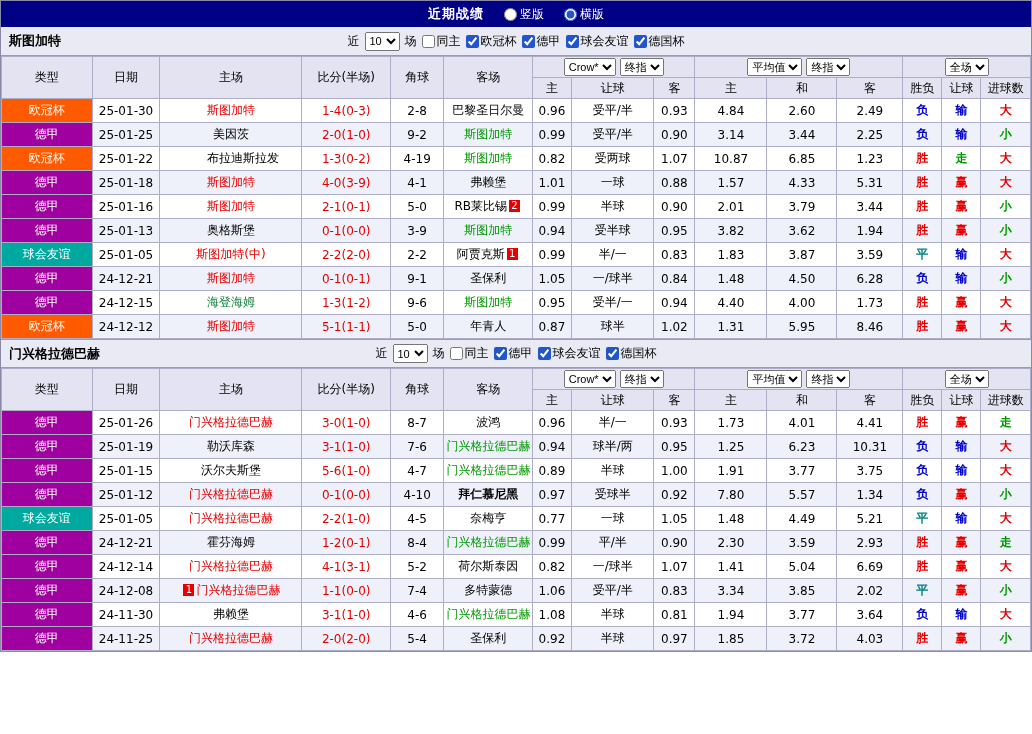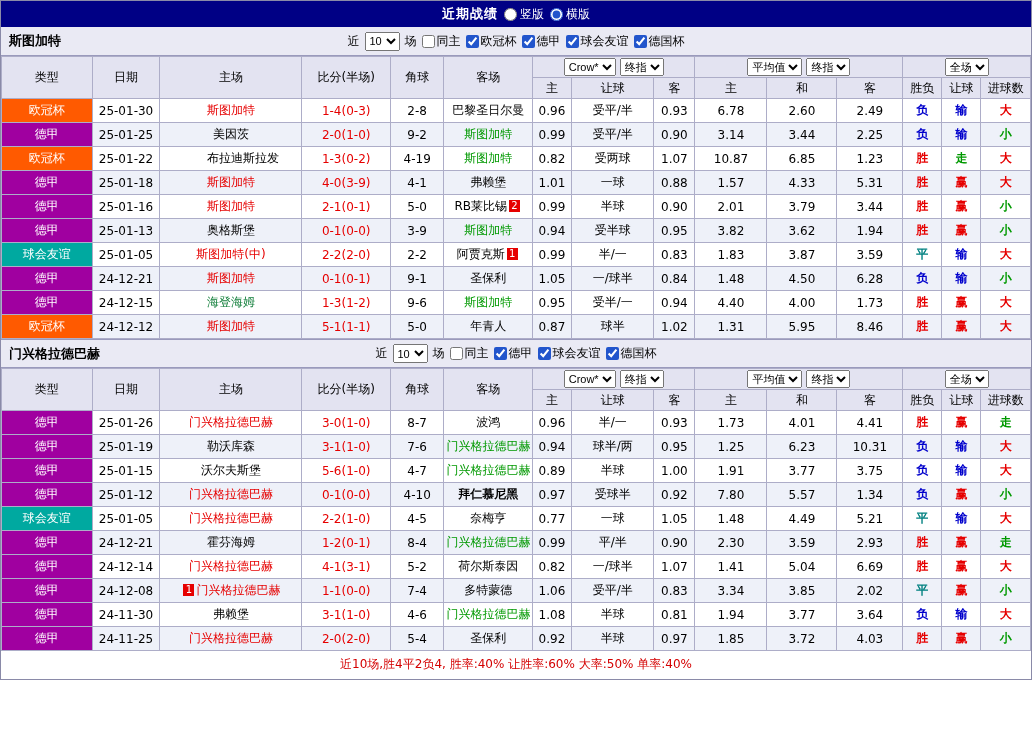--- a/index.html
+++ b/index.html
@@ -1,20 +1,20 @@
 <!DOCTYPE html>
 <html><head>
 <meta charset="utf-8">
 <style>
   * { box-sizing: border-box; }
   html, body { margin: 0; padding: 0; background: #fff; }
   body { font-family: "DejaVu Sans", "Liberation Sans", sans-serif; font-size: 12px; color: #000; }
   .page { width: 1032px; margin: 0 auto; border: 1px solid #8a8aa8; background: #fff; }
 
-  .topbar { background: #000085; height: 26px; display: flex; align-items: center; justify-content: center; gap: 6px; color: #fff; }
+  .topbar { background: #000085; height: 26px; display: flex; align-items: center; justify-content: center; gap: 20px; color: #fff; }
   .topbar .title { font-weight: bold; font-size: 13px; letter-spacing: 1px; }
   .radio-label { display: inline-flex; align-items: center; gap: 3px; cursor: pointer; }
   input[type="radio"], input[type="checkbox"] { width: 13px; height: 13px; margin: 0; accent-color: #2255cc; }
 
   .secbar { position: relative; background: #EAEAF4; height: 29px; display: flex; align-items: center; border-top: 1px solid #9a9abc; border-bottom: 1px solid #9a9abc; }
   .secbar:first-child, .topbar + #sections .secbar:first-child { border-top: none; }
   .secbar .team { position: absolute; left: 8px; font-weight: bold; font-size: 13px; }
   .filters { margin: 0 auto; display: flex; align-items: center; gap: 5px; }
   .filters select { font-size: 11px; height: 19px; }
   .filters label { display: inline-flex; align-items: center; gap: 2px; cursor: pointer; }
@@ -122,21 +122,21 @@
           <tr data-name="match-row">
             <td class="type" data-name="competition-type" style="background: rgb(255, 90, 0);">欧冠杯</td>
             <td data-name="match-date">25-01-30</td>
             <td data-name="home-team"><span class="tname" data-name="home-team-name" style="color: rgb(230, 0, 0);">斯图加特</span></td>
             <td class="score" data-name="score">1-4(0-3)</td>
             <td data-name="corners">2-8</td>
             <td data-name="away-team"><span class="tname" data-name="away-team-name" style="color: rgb(0, 0, 0);">巴黎圣日尔曼</span></td>
             <td data-name="home-odds">0.96</td>
             <td data-name="handicap">受平/半</td>
             <td data-name="away-odds">0.93</td>
-            <td data-name="avg-home-odds">6.78</td>
+            <td data-name="avg-home-odds">4.84</td>
             <td data-name="avg-draw-odds">2.60</td>
             <td data-name="avg-away-odds">2.49</td>
             <td data-name="result-outcome" style="color: rgb(0, 0, 204);">负</td>
             <td data-name="result-handicap" style="color: rgb(0, 0, 204);">输</td>
             <td data-name="result-goals" style="color: rgb(230, 0, 0);">大</td>
           </tr>
           <tr data-name="match-row">
             <td class="type" data-name="competition-type" style="background: rgb(160, 0, 160);">德甲</td>
             <td data-name="match-date">25-01-25</td>
             <td data-name="home-team"><span class="tname" data-name="home-team-name" style="color: rgb(0, 0, 0);">美因茨</span></td>
@@ -523,15 +523,14 @@
             <td data-name="away-odds">0.97</td>
             <td data-name="avg-home-odds">1.85</td>
             <td data-name="avg-draw-odds">3.72</td>
             <td data-name="avg-away-odds">4.03</td>
             <td data-name="result-outcome" style="color: rgb(230, 0, 0);">胜</td>
             <td data-name="result-handicap" style="color: rgb(230, 0, 0);">赢</td>
             <td data-name="result-goals" style="color: rgb(0, 153, 0);">小</td>
           </tr>
         </tbody>
       </table>
-      <div class="summary" data-name="record-summary">近10场,胜4平2负4, 胜率:40% 让胜率:60% 大率:50% 单率:40%</div>
     </div>
 </div>
 
 </body></html>

